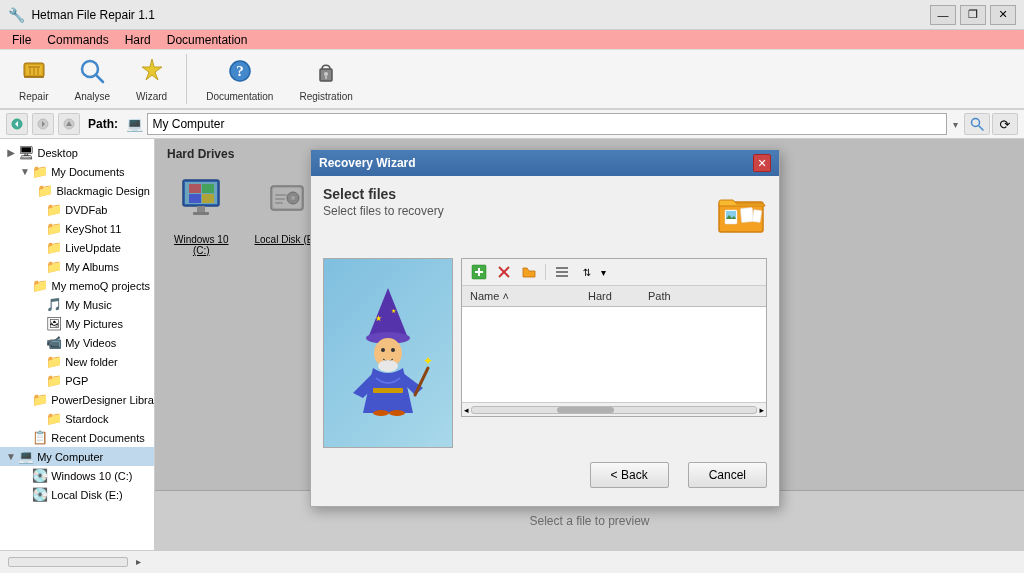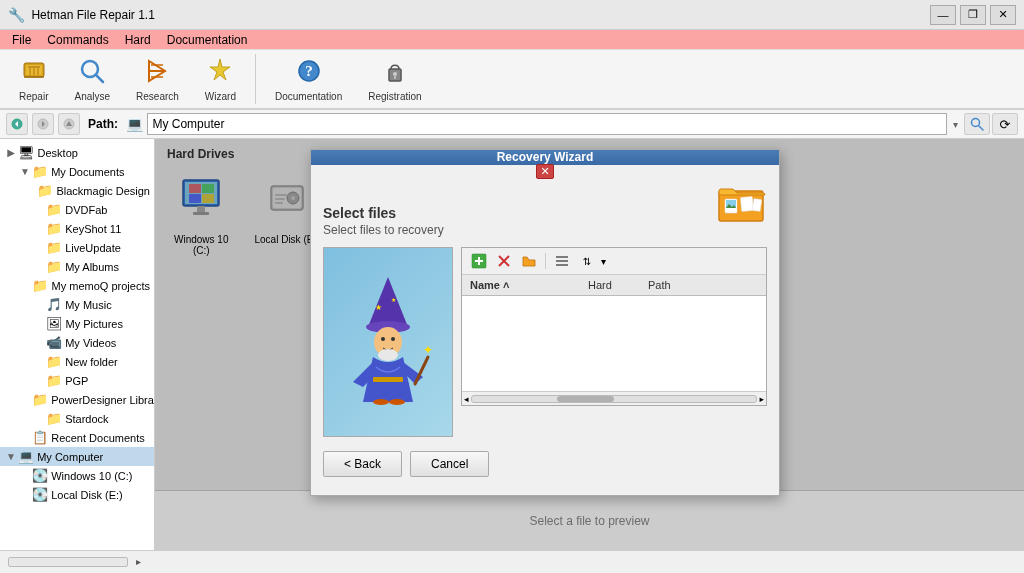--- a/index.html
+++ b/index.html
@@ -141,21 +141,21 @@
       display: flex;
       flex-direction: column;
       align-items: center;
       gap: 3px;
       cursor: pointer;
       padding: 4px 6px;
       border: 1px solid transparent;
       border-radius: 2px;
     }
     .drive-icon .icon { font-size: 36px; }
-    .drive-icon .label { font-size: 11px; text-align: center; }
+    .drive-icon .label { font-size: 11px; text-align: center; text-decoration: underline; }
 
     
     .preview-area {
       position: absolute;
       bottom: 0;
       left: 0;
       right: 0;
       height: 60px;
       background: white;
       border-top: 1px solid #ccc;
@@ -184,40 +184,39 @@
       box-shadow: 2px 4px 12px rgba(0,0,0,0.3);
       width: 470px;
       min-height: 320px;
       position: absolute;
       top: 10px;
       left: 155px;
     }
     .dialog-titlebar {
       background: linear-gradient(to bottom, #4a7cb5, #3a6aa5);
       color: white;
-      height: 15px;
+      height: 26px;
       display: flex;
       align-items: center;
       padding: 0 8px;
       justify-content: space-between;
       font-size: 12px;
       font-weight: bold;
-      flex-direction: column;
     }
     .dialog-close-btn {
       width: 18px; height: 18px; background: #cc4444; border: 1px solid #aa2222;
       color: white; font-size: 11px; cursor: pointer; display: flex; align-items: center; justify-content: center;
       border-radius: 2px;
     }
     .dialog-body {
       padding: 10px 12px;
     }
     .dialog-header {
       display: flex;
-      align-items: flex-end;
+      align-items: flex-start;
       justify-content: space-between;
       margin-bottom: 10px;
     }
     .dialog-header-text h3 { font-size: 14px; font-weight: bold; color: #333; }
     .dialog-header-text p { font-size: 12px; color: #555; margin-top: 2px; }
     .dialog-header-icon { font-size: 44px; }
 
     
     .file-list-area {
       background: white;
@@ -238,21 +237,21 @@
       border-radius: 2px;
     }
     .fl-sep { width: 1px; height: 16px; background: #ccc; margin: 0 2px; }
     .file-list-header {
       display: flex;
       background: #e8e8e8;
       border-bottom: 1px solid #bbb;
       padding: 2px 4px;
     }
     .fh-col { font-size: 11px; color: #333; padding: 2px 4px; }
-    .fh-name { flex: 1; font-weight: bold; }
+    .fh-name { flex: 1; }
     .fh-size { width: 60px; }
     .fh-path { flex: 1; }
     .file-list-content {
       height: 95px;
       overflow-y: auto;
     }
     .file-list-scrollbar-area {
       height: 14px;
       background: #f0f0f0;
       border-top: 1px solid #ccc;
@@ -280,22 +279,22 @@
       font-size: 11px;
       color: #555;
       padding: 4px 6px;
       background: #f8f8f8;
       border-top: 1px solid #eee;
     }
 
     
     .dialog-buttons {
       display: flex;
-      justify-content: flex-start;
-      gap: 8px;
+      justify-content: flex-end;
+      gap: 19px;
       padding: 8px 0;
       margin-top: 4px;
     }
     .dlg-btn {
       padding: 5px 20px;
       border: 1px solid #aaa;
       background: linear-gradient(to bottom, #f8f8f8, #e0e0e0);
       cursor: pointer;
       font-size: 12px;
       border-radius: 2px;
@@ -372,31 +371,20 @@
     <span class="label">Repair</span>
   </div>
   <div class="tool-btn">
     <div class="icon-wrap">
       <svg width="28" height="28" viewBox="0 0 28 28">
         <circle cx="12" cy="12" r="8" fill="none" stroke="#4488cc" stroke-width="2.5"></circle>
         <line x1="18" y1="18" x2="25" y2="25" stroke="#4488cc" stroke-width="2.5" stroke-linecap="round"></line>
       </svg>
     </div>
     <span class="label">Analyse</span>
-  </div>
-  <div class="tool-btn">
-    <div class="icon-wrap">
-      <svg width="28" height="28" viewBox="0 0 28 28">
-        <path d="M6 4 L22 14 L6 24 Z" fill="none" stroke="#cc6600" stroke-width="2"></path>
-        <line x1="6" y1="14" x2="22" y2="14" stroke="#cc6600" stroke-width="2"></line>
-        <path d="M8 8 L20 8" stroke="#cc6600" stroke-width="1.5"></path>
-        <path d="M8 20 L20 20" stroke="#cc6600" stroke-width="1.5"></path>
-      </svg>
-    </div>
-    <span class="label">Research</span>
   </div>
   <div class="tool-btn">
     <div class="icon-wrap">
       <svg width="28" height="28" viewBox="0 0 28 28">
         <polygon points="14,2 16,10 24,10 17,15 20,23 14,18 8,23 11,15 4,10 12,10" fill="#e8c830" stroke="#c0a020" stroke-width="1"></polygon>
       </svg>
     </div>
     <span class="label">Wizard</span>
   </div>
   <div class="toolbar-sep"></div>

